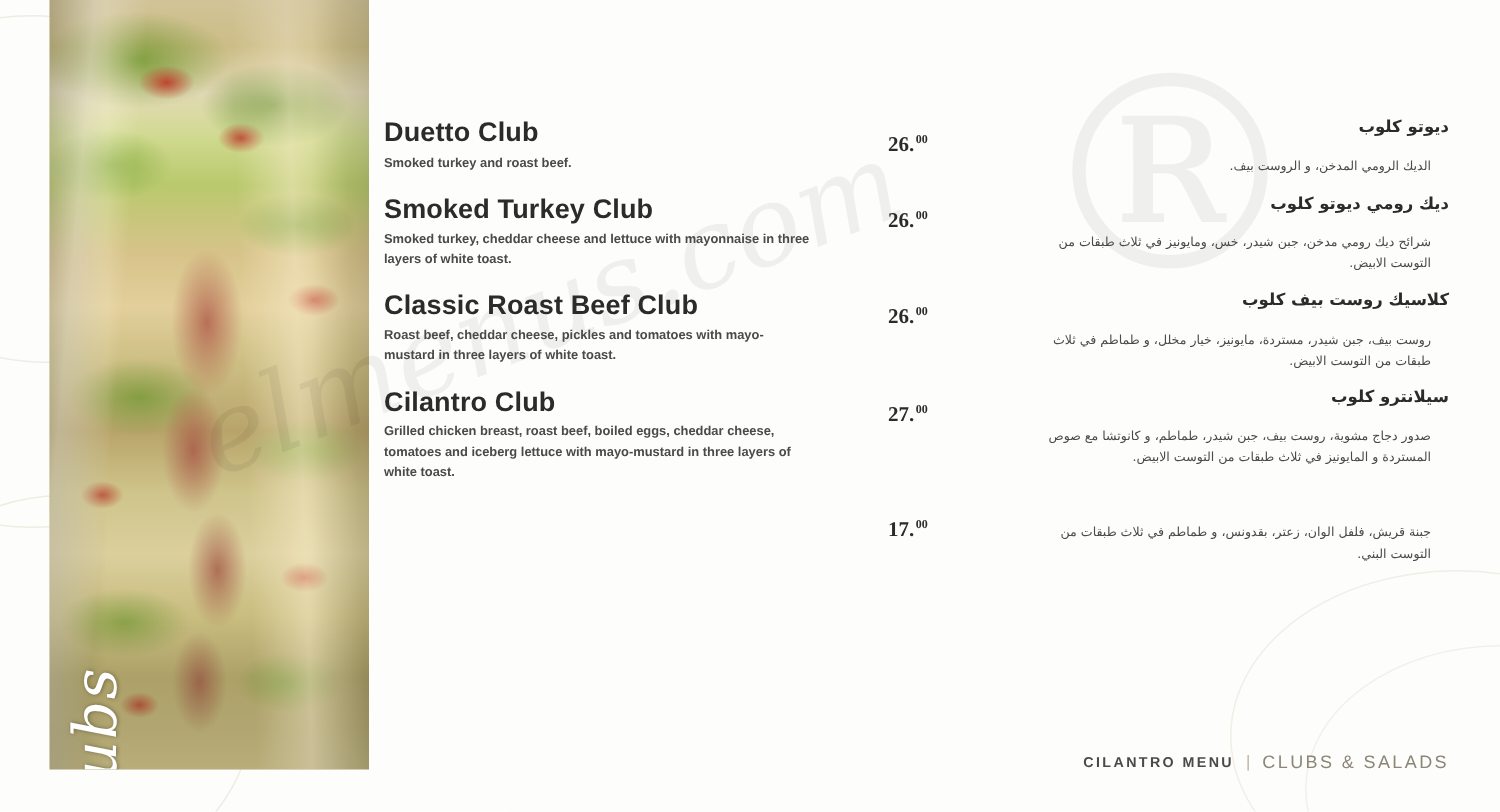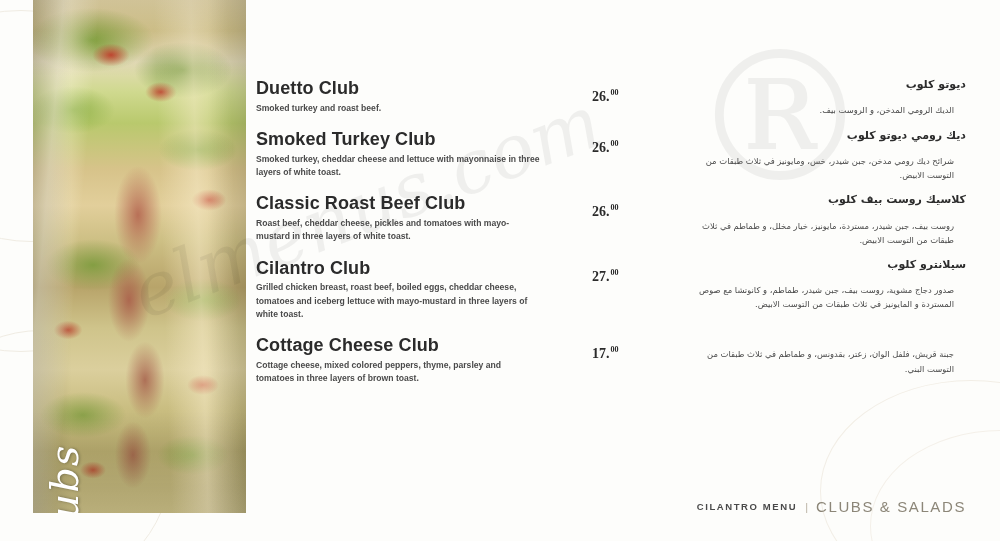--- a/index.html
+++ b/index.html
@@ -235,21 +235,21 @@
     font-weight: bold;
     letter-spacing: 1.6px;
     color: #4a4a4a;
     margin-left: 48px;
   }
   .footer .sep {
     color: #b9b2a4;
     font-size: 11px;
   }
   .footer .section {
-    font-size: 15px;
+    font-size: 12px;
     letter-spacing: 1.6px;
     color: #8c8678;
   }
 </style>
 </head>
 <body>
 
 <div class="page">
 
   <div class="bg-swirl sw1"></div>
@@ -323,24 +323,20 @@
       <div class="price">
         <span>27.</span><sup>00</sup>
       </div>
       <div class="ar">
         <p class="ar-name">سيلانترو كلوب</p>
         <p class="ar-desc">صدور دجاج مشوية، روست بيف، جبن شيدر، طماطم، و كانوتشا مع صوص المستردة و المايونيز في ثلاث طبقات من التوست الابيض.</p>
       </div>
     </div>
 
     <div class="item">
-      <div class="en">
-        <p class="en-name">Cottage Cheese Club</p>
-        <p class="en-desc">Cottage cheese, mixed colored peppers, thyme, parsley and tomatoes in three layers of brown toast.</p>
-      </div>
       <div class="price">
         <span>17.</span><sup>00</sup>
       </div>
       <div class="ar">
         <p class="ar-desc">جبنة قريش، فلفل الوان، زعتر، بقدونس، و طماطم في ثلاث طبقات من التوست البني.</p>
       </div>
     </div>
 
   </div>
 

